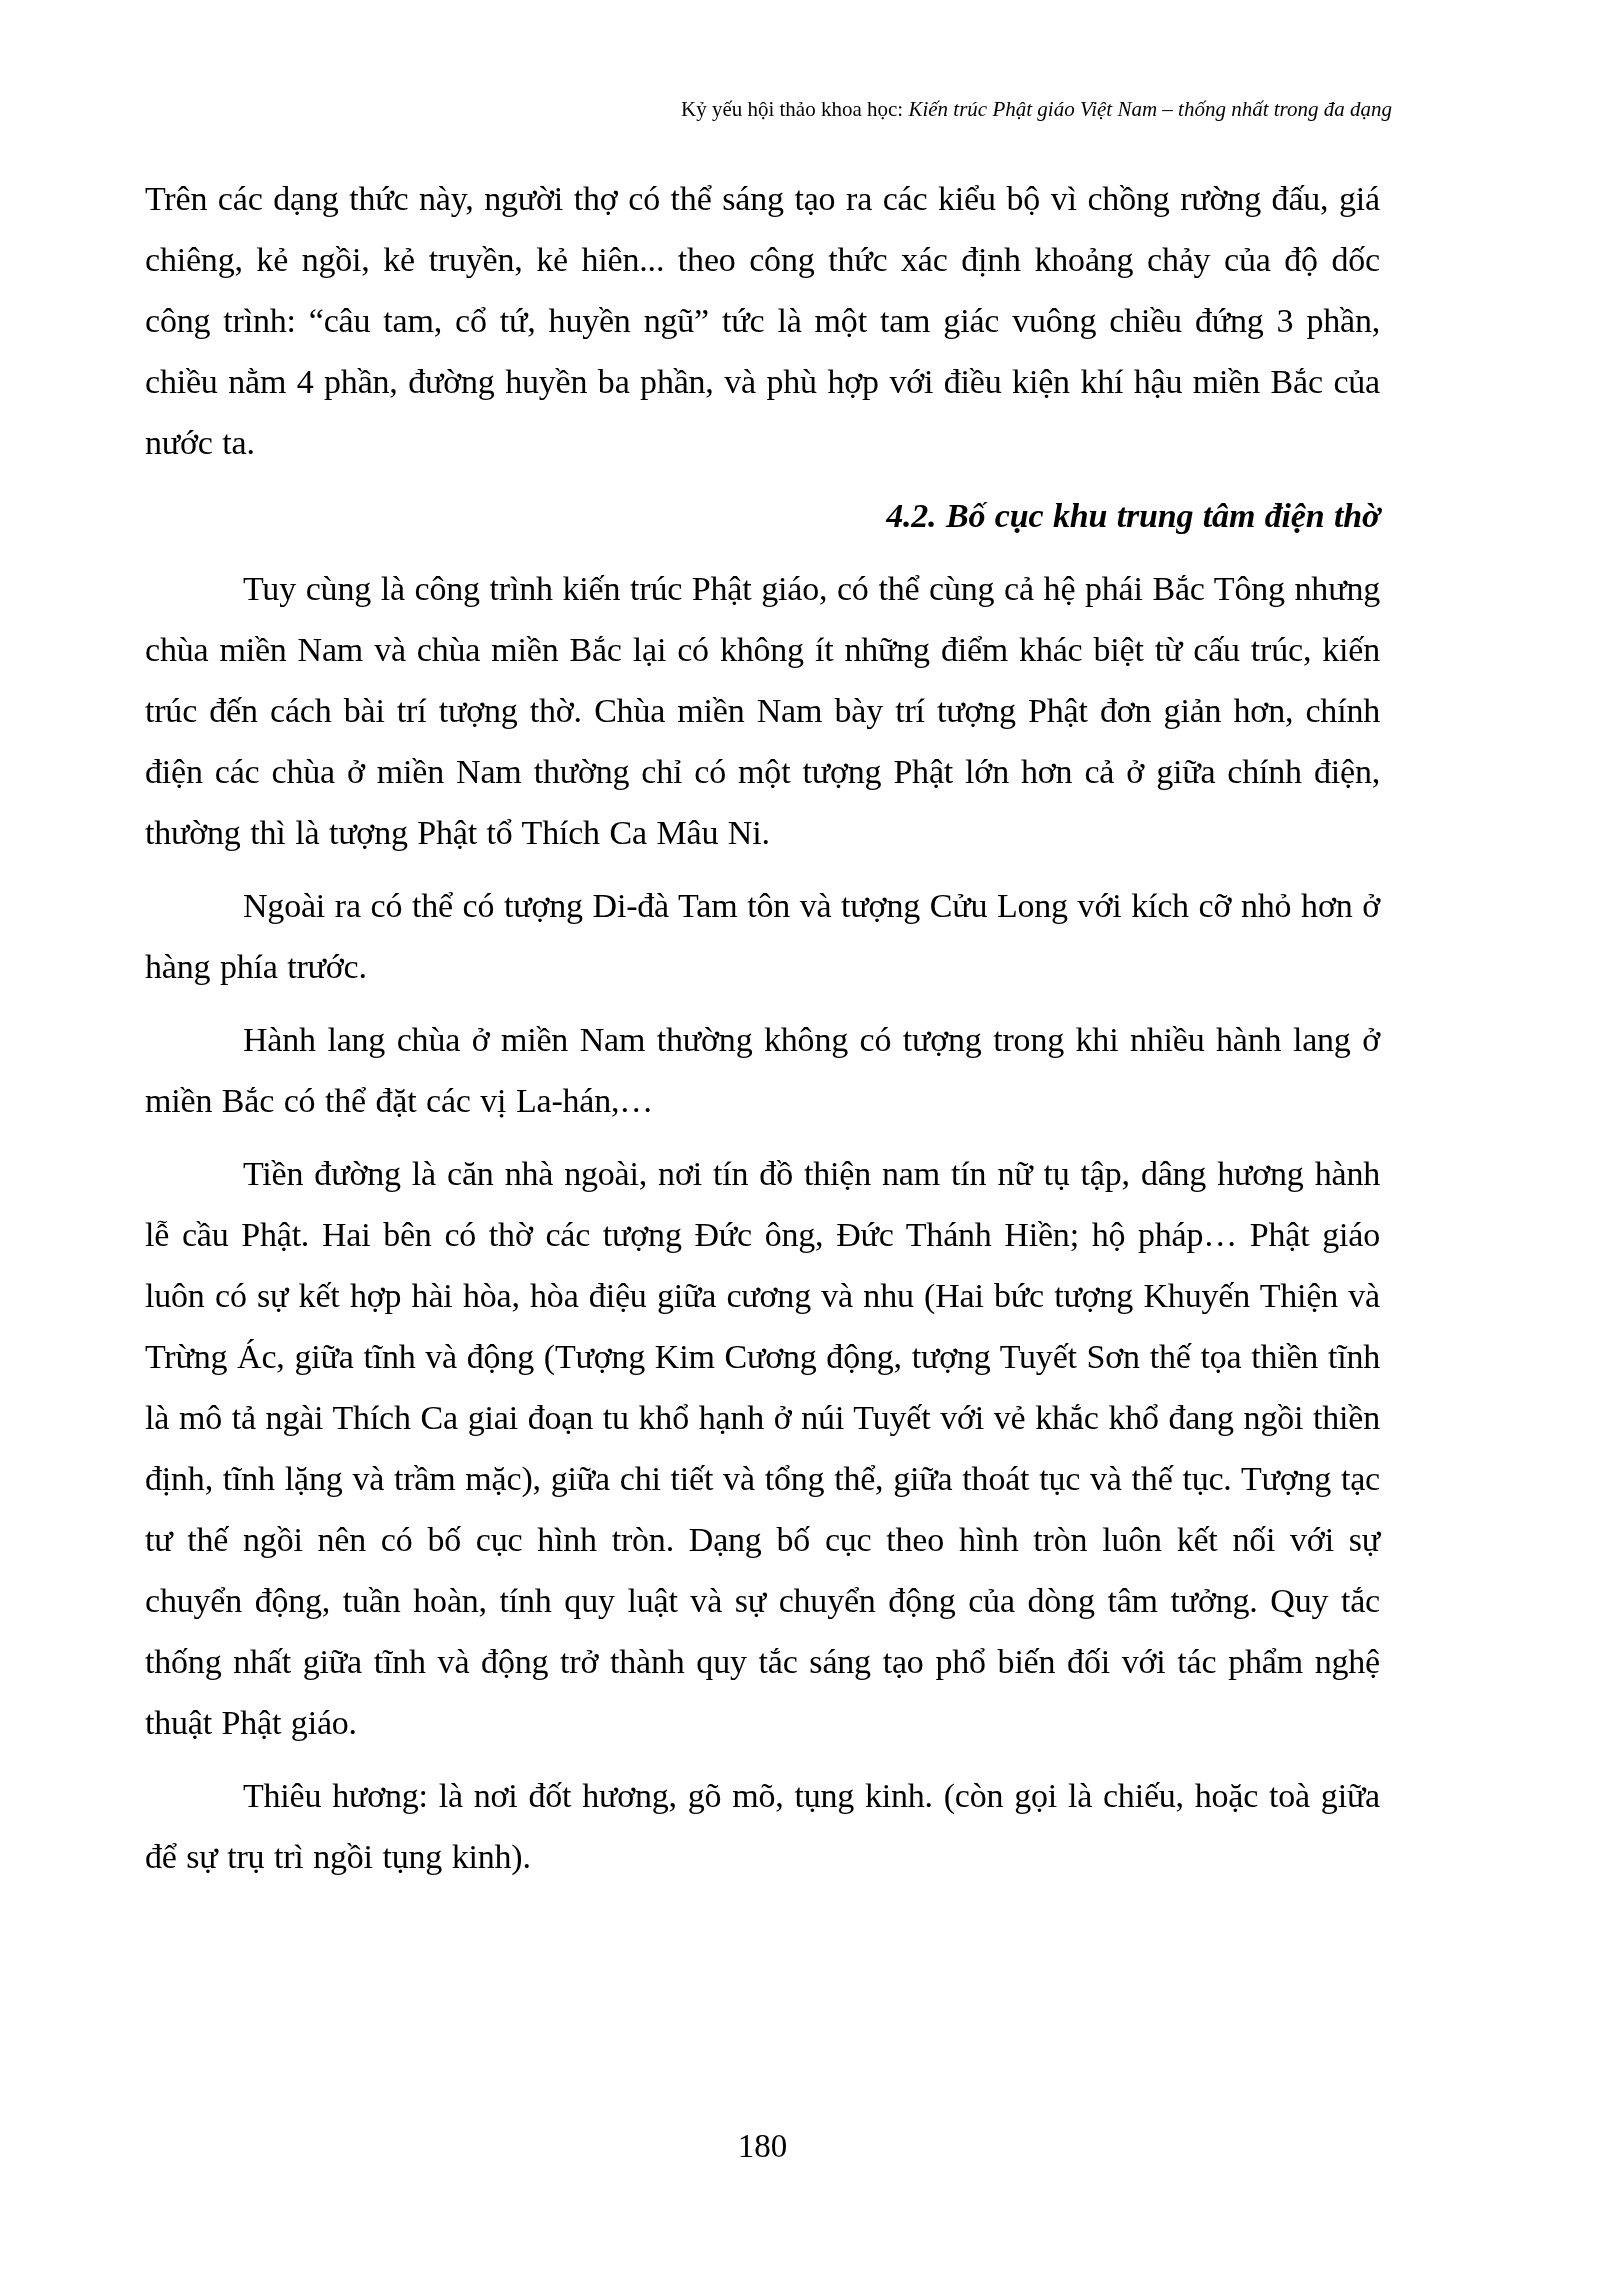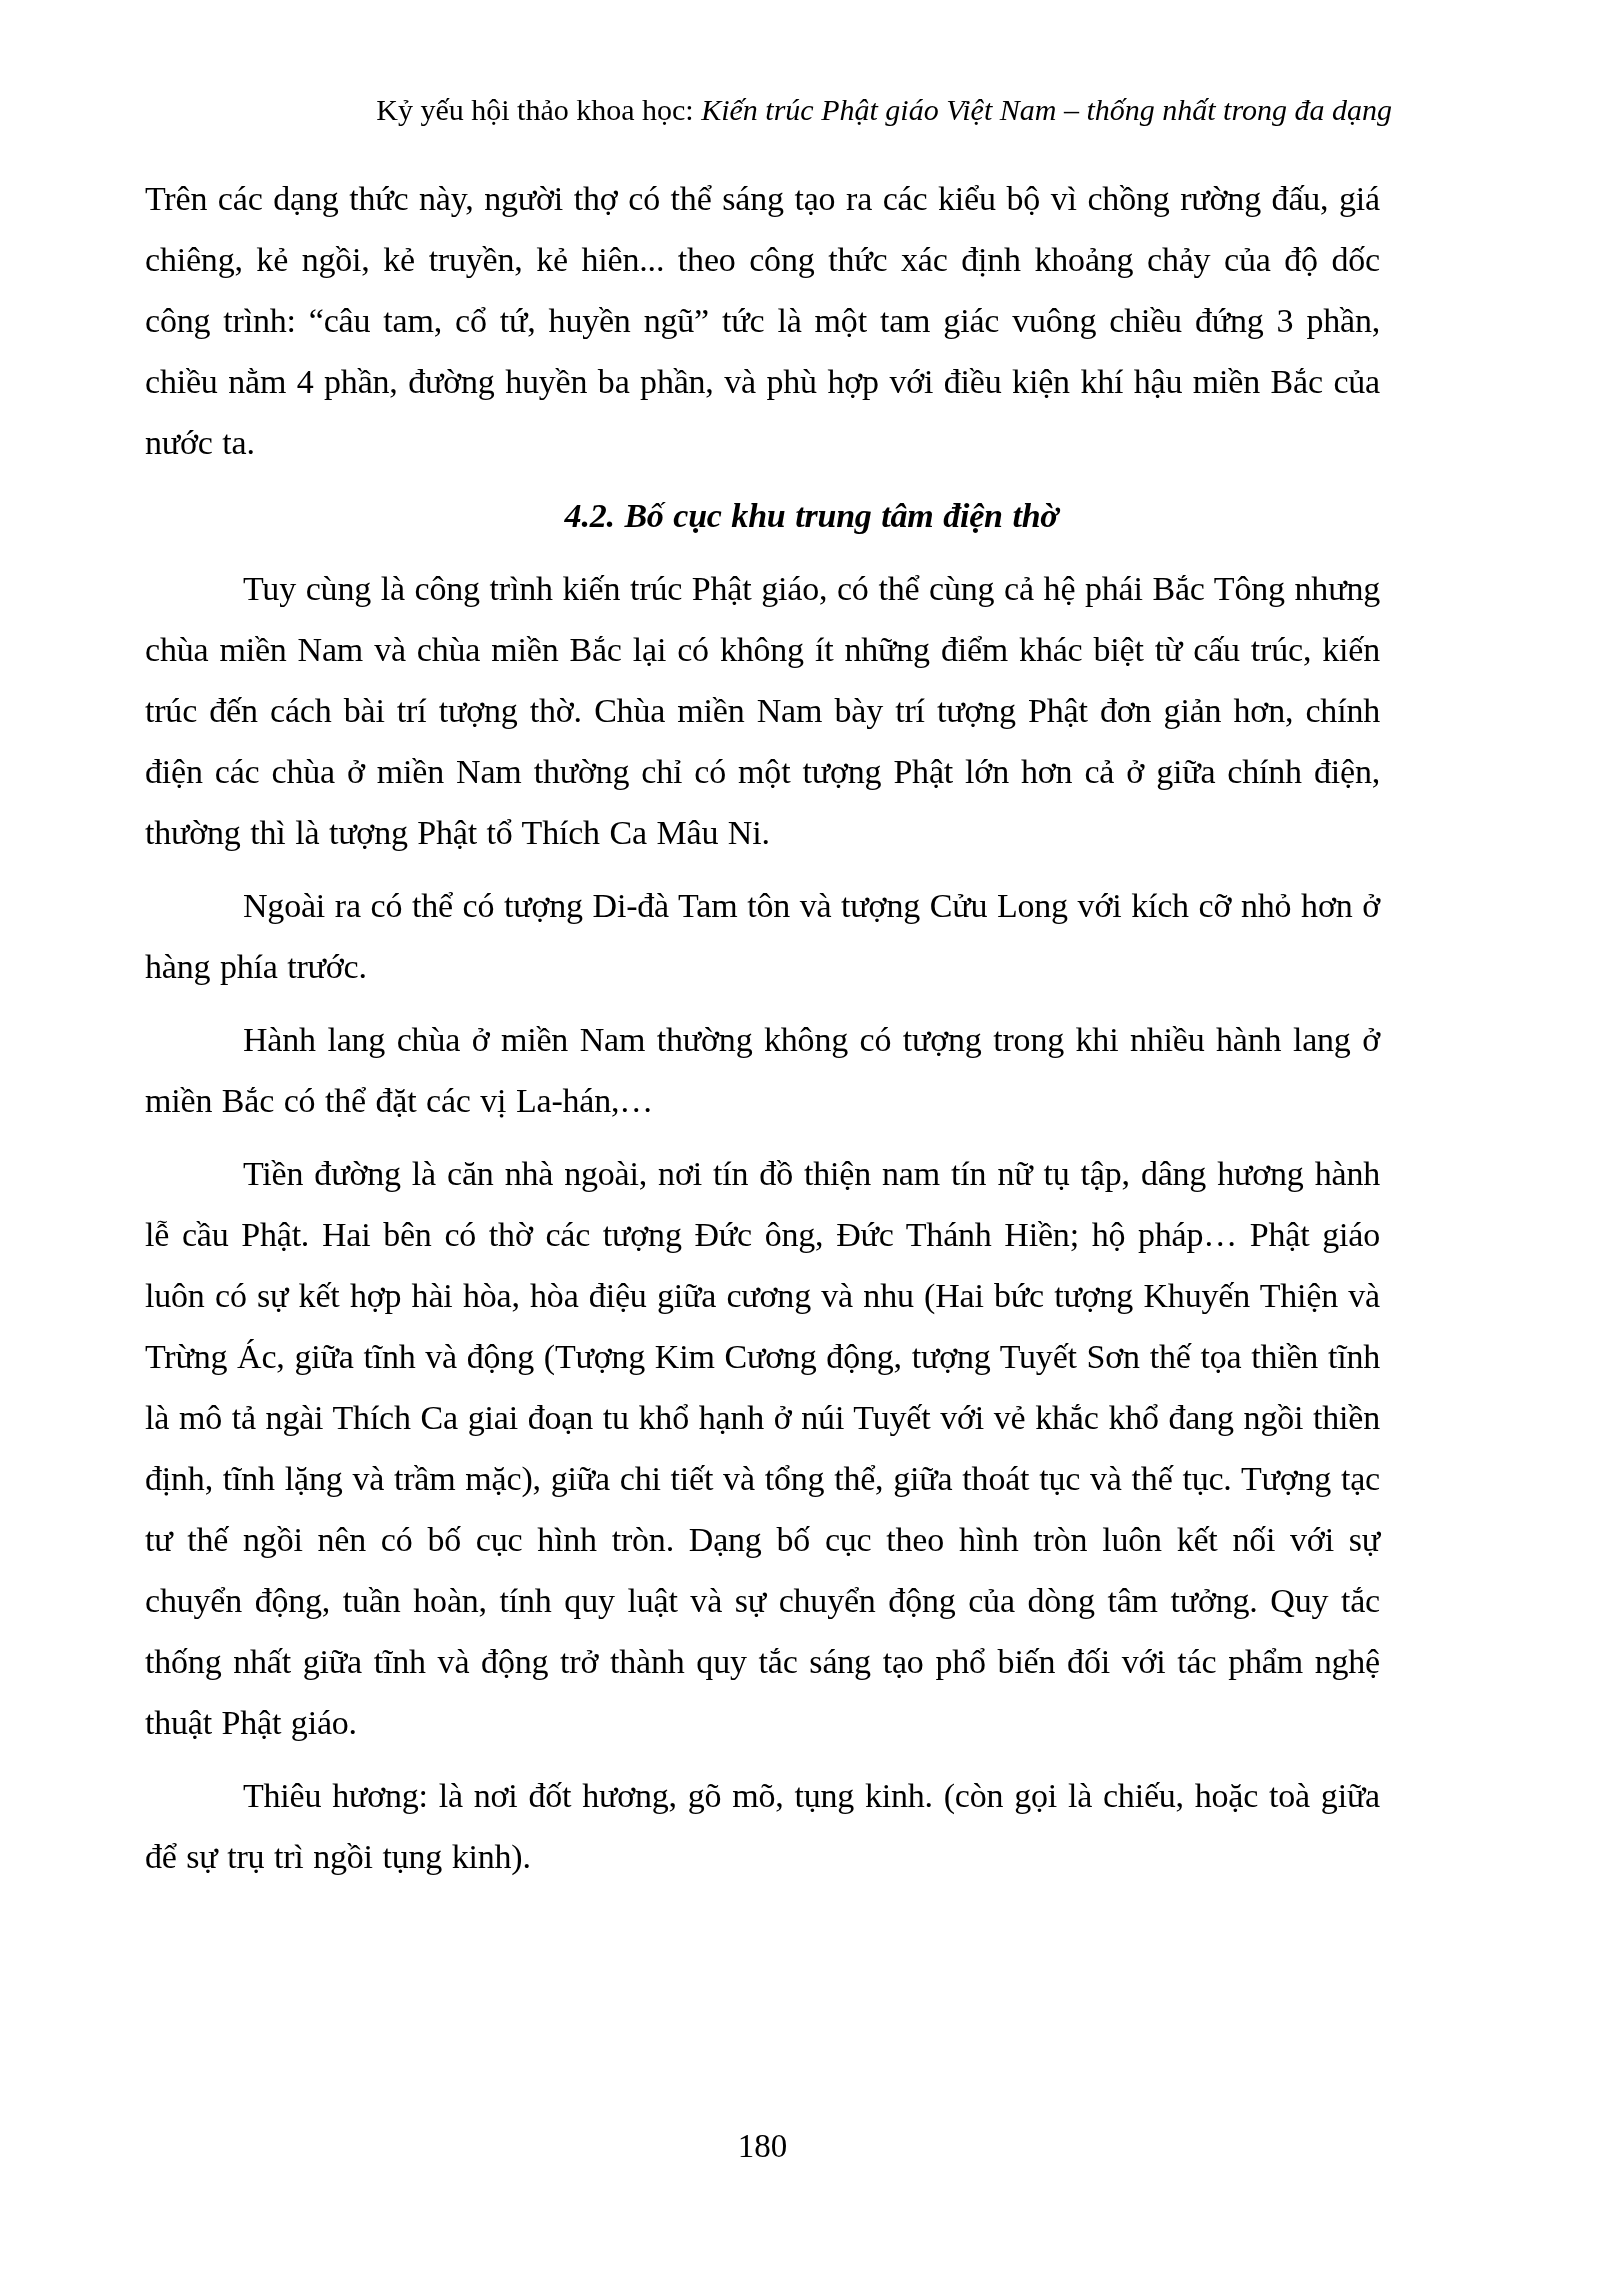--- a/index.html
+++ b/index.html
@@ -15,21 +15,21 @@
     color: #000000;
     font-family: "Liberation Serif", "DejaVu Serif", serif;
     overflow: hidden;
   }
   .running-head {
     position: absolute;
     top: 90px;
     left: 133px;
     right: 231px;
     text-align: right;
-    font-size: 30px;
+    font-size: 21px;
     line-height: 39px;
     white-space: nowrap;
   }
   .running-head .italic {
     font-style: italic;
   }
   .content {
     position: absolute;
     top: 156px;
     left: 133px;
@@ -43,21 +43,21 @@
     text-indent: 98px;
     letter-spacing: -0.2px;
     word-spacing: 1.3px;
   }
   .content p.noindent {
     text-indent: 0;
   }
   .content p.heading {
     font-weight: bold;
     font-style: italic;
-    text-align: center;
+    text-align: right;
   }
   .content .lead-italic {
   }
   .footer {
     position: absolute;
     top: 2127px;
     left: 133px;
     right: 231px;
     text-align: center;
     font-size: 33px;

